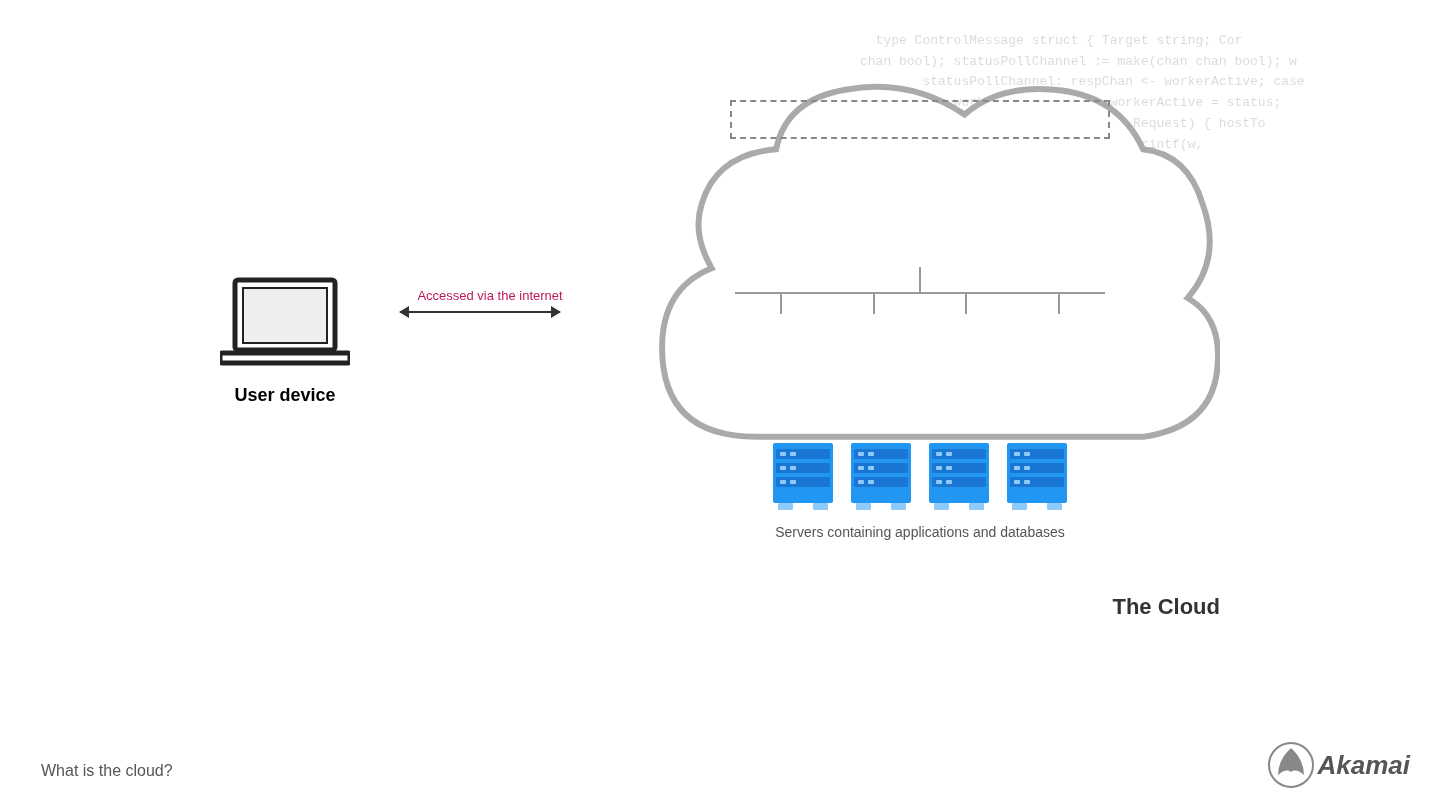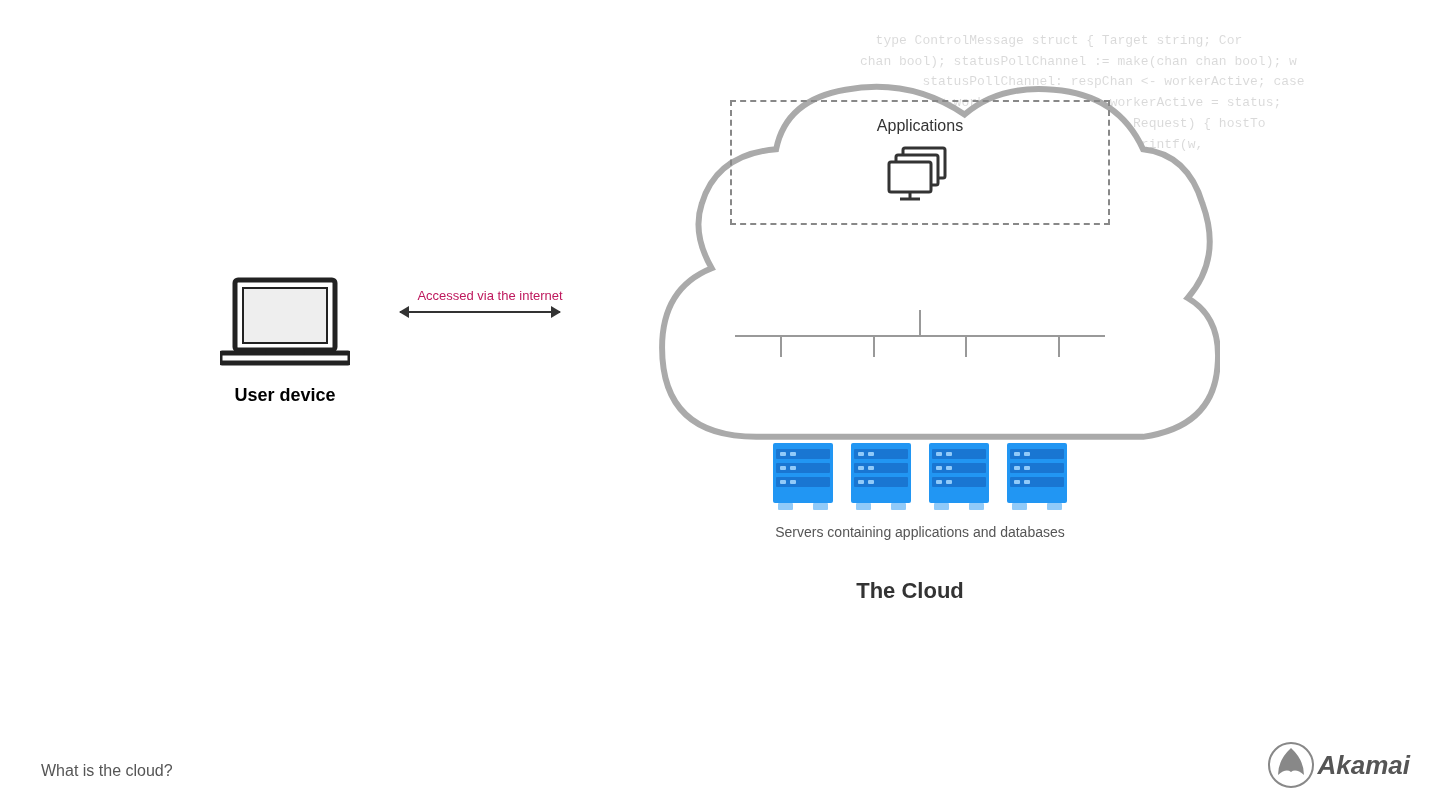--- a/index.html
+++ b/index.html
@@ -315,35 +315,20 @@
                  Q 625 260 620 310 
                  Q 615 370 545 380 
                  Z" fill="white" stroke="#aaa" stroke-width="6"></path>
       </svg>
 
       <div class="cloud-inner">
 
         <div class="dashed-box">
           <div class="dashed-box-row">
 
-            <div class="dashed-box-item">
-              <div class="dashed-box-item-label">Applications</div>
-
-              <svg class="app-icon" viewBox="0 0 70 60">
-
-                <rect x="18" y="5" width="42" height="30" rx="2" fill="none" stroke="#333" stroke-width="3"></rect>
-
-                <rect x="11" y="12" width="42" height="30" rx="2" fill="white" stroke="#333" stroke-width="3"></rect>
-
-                <rect x="4" y="19" width="42" height="30" rx="2" fill="white" stroke="#333" stroke-width="3"></rect>
-
-                <line x1="25" y1="49" x2="25" y2="56" stroke="#333" stroke-width="3"></line>
-                <line x1="15" y1="56" x2="35" y2="56" stroke="#333" stroke-width="3"></line>
-              </svg>
-            </div>
 
           </div>
         </div>
 
         <div style="display:flex; flex-direction:column; align-items:center; width:380px;">
           <div style="width:2px; height:25px; background:#999;"></div>
           <div style="width:370px; height:2px; background:#999;"></div>
           <div style="display:flex; justify-content:space-around; width:370px;">
             <div style="width:2px; height:20px; background:#999;"></div>
             <div style="width:2px; height:20px; background:#999;"></div>
@@ -416,21 +401,21 @@
               <rect x="22" y="39" width="6" height="4" rx="1" fill="#90CAF9"></rect>
               <rect x="10" y="62" width="15" height="7" rx="1" fill="#90CAF9"></rect>
               <rect x="45" y="62" width="15" height="7" rx="1" fill="#90CAF9"></rect>
             </svg>
           </div>
           <div class="servers-label">Servers containing applications and databases</div>
         </div>
 
       </div>
 
-      <div class="cloud-label" style="position:absolute; bottom:16px; left:0; right:0; text-align:center;">The Cloud</div>
+      <div class="cloud-label" style="position:absolute; bottom:0; left:0; right:0; text-align:right;">The Cloud</div>
     </div>
   </div>
 
 </div>
 
 <div class="bottom-left-text">What is the cloud?</div>
 
 <div class="akamai-logo">
   <svg class="akamai-symbol" viewBox="0 0 50 50">
 

